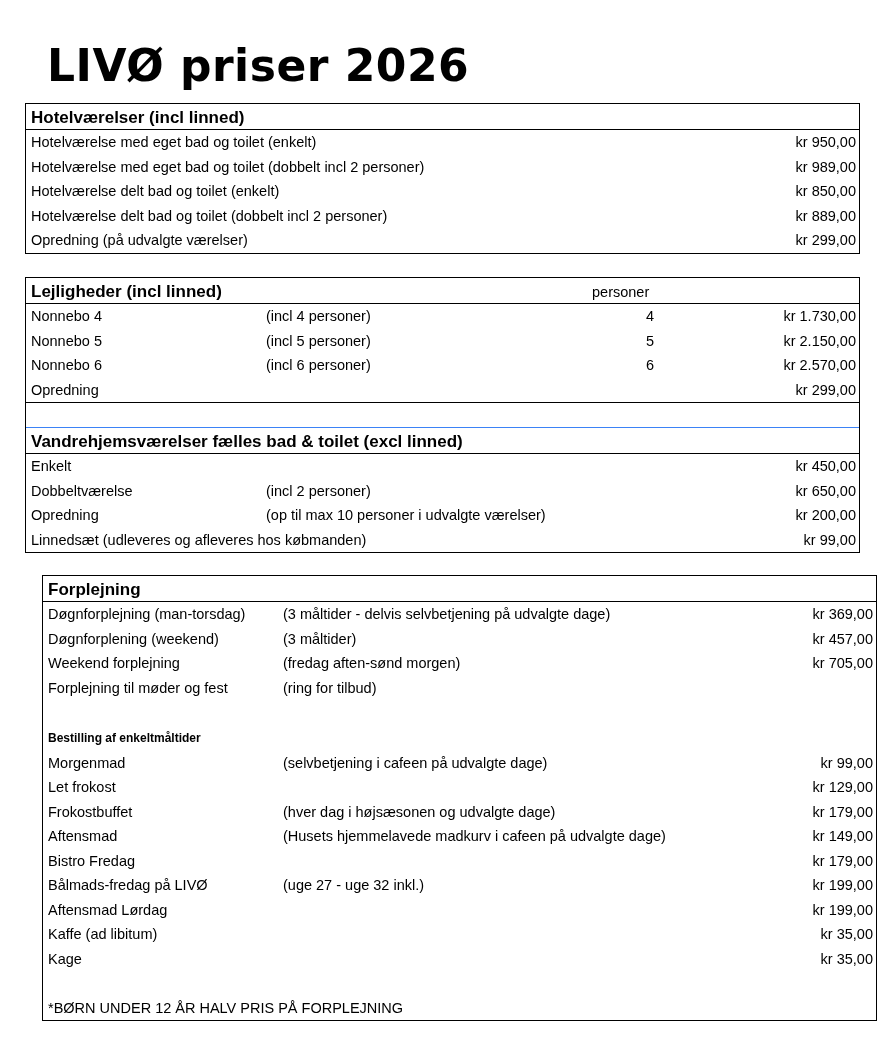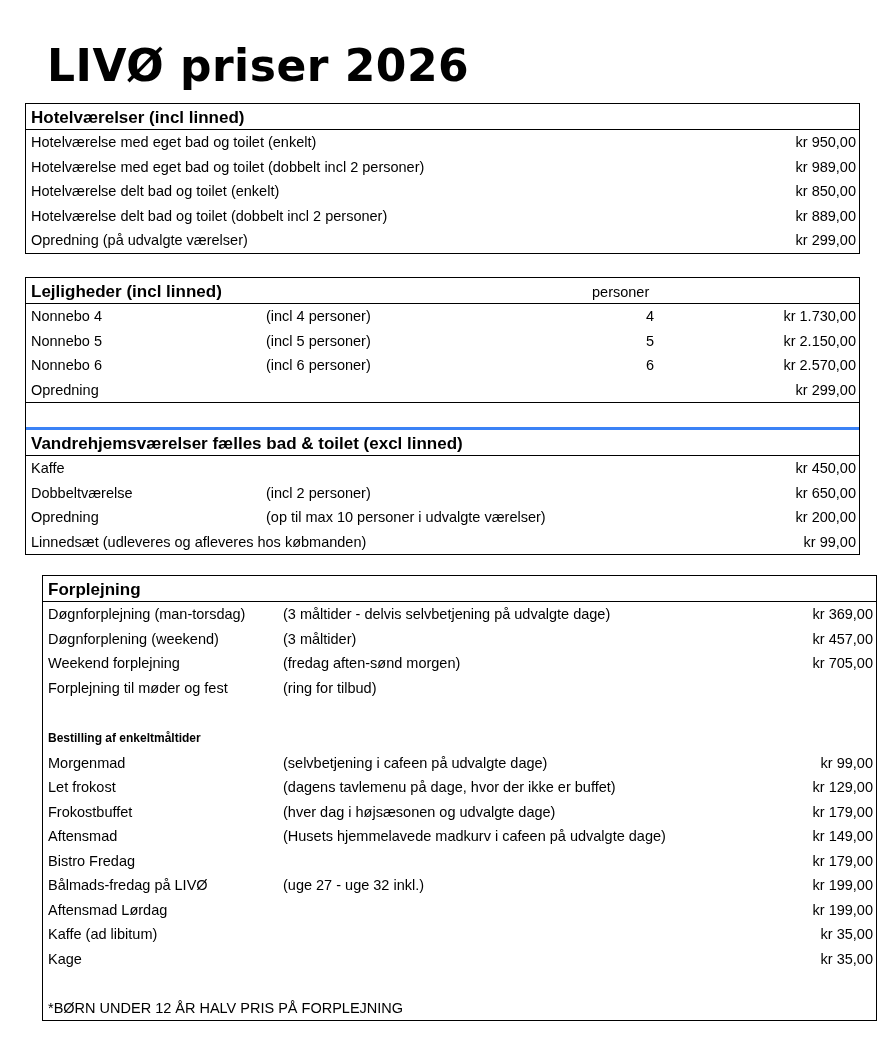--- a/index.html
+++ b/index.html
@@ -92,26 +92,26 @@
       <span class="c3">
         <span>6</span>
       </span>
       <span class="price">kr 2.570,00</span>
     </div>
   <div class="row">
       <span class="c1">Opredning</span>
       <span class="price">kr 299,00</span>
     </div>
   <div class="blankbordered"></div>
-  <div style="border-top:3px solid #3b82f6;">
+  <div style="border-top:1px solid #3b82f6;">
     <div class="row head">
       <span class="c1">Vandrehjemsværelser fælles bad &amp; toilet (excl linned)</span>
     </div>
     <div class="row">
-        <span class="c1">Kaffe</span>
+        <span class="c1">Enkelt</span>
         <span class="price">kr 450,00</span>
       </div>
     <div class="row">
         <span class="c1">Dobbeltværelse</span>
         <span class="c2">(incl 2 personer)</span>
         <span class="price">kr 650,00</span>
       </div>
     <div class="row">
         <span class="c1">Opredning</span>
         <span class="c2">(op til max 10 personer i udvalgte værelser)</span>
@@ -151,21 +151,20 @@
   <div class="row subhead">
       <span class="c1">Bestilling af enkeltmåltider</span>
     </div>
   <div class="row">
       <span class="c1">Morgenmad</span>
       <span class="c2">(selvbetjening i cafeen på udvalgte dage)</span>
       <span class="price">kr 99,00</span>
     </div>
   <div class="row">
       <span class="c1">Let frokost</span>
-      <span class="c2">(dagens tavlemenu på dage, hvor der ikke er buffet)</span>
       <span class="price">kr 129,00</span>
     </div>
   <div class="row">
       <span class="c1">Frokostbuffet</span>
       <span class="c2">(hver dag i højsæsonen og udvalgte dage)</span>
       <span class="price">kr 179,00</span>
     </div>
   <div class="row">
       <span class="c1">Aftensmad</span>
       <span class="c2">(Husets hjemmelavede madkurv i cafeen på udvalgte dage)</span>

